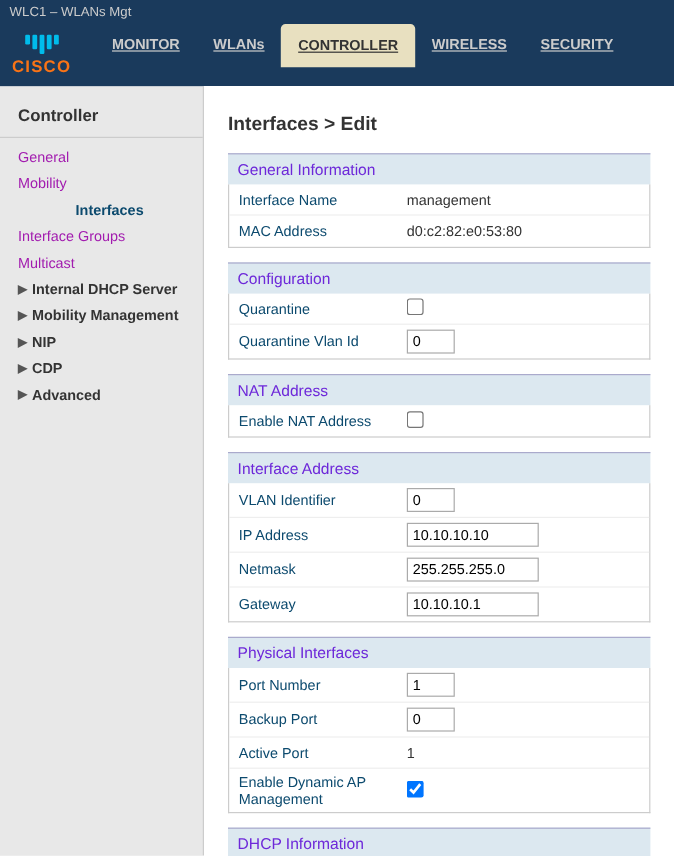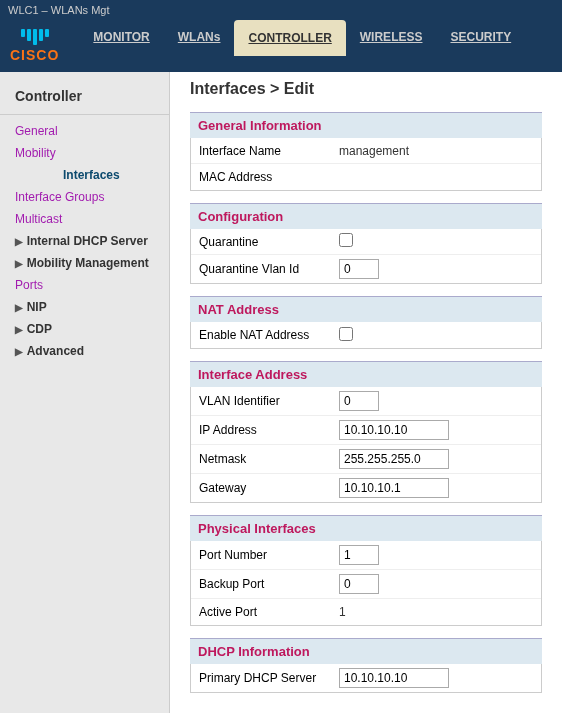--- a/index.html
+++ b/index.html
@@ -113,36 +113,36 @@
     .sidebar-arrow {
       color: #555;
       font-size: 10px;
     }
     .sidebar-item.expandable { color: #333; font-weight: bold; }
 
     
     .content {
       flex: 1;
       background: white;
-      padding: 8px 20px;
+      padding: 24px 20px;
       overflow-y: auto;
     }
     .page-title {
       color: #333;
       font-size: 16px;
       font-weight: bold;
       margin-bottom: 14px;
     }
 
     
     .section-header {
       background: #dce8f0;
-      color: #be185d;
+      color: #6d28d9;
       font-size: 13px;
-      font-weight: bold;
+      font-weight: normal;
       padding: 5px 8px;
       margin-bottom: 0;
       border-top: 1px solid #aac;
     }
 
     
     .info-table {
       width: 100%;
       border: 1px solid #ccc;
       border-top: none;
@@ -151,21 +151,21 @@
     .info-row {
       display: flex;
       border-bottom: 1px solid #eee;
       min-height: 26px;
       align-items: center;
     }
     .info-row:last-child { border-bottom: none; }
     .info-label {
       width: 140px;
       padding: 4px 8px;
-      color: #000000;
+      color: #0c4a6e;
       font-size: 12px;
       flex-shrink: 0;
     }
     .info-value {
       flex: 1;
       padding: 4px 8px;
       color: #333;
       font-size: 12px;
     }
     .info-input {
@@ -226,21 +226,20 @@
     <a class="sidebar-item plain">Interface Groups</a>
     <a class="sidebar-item plain">Multicast</a>
     <a class="sidebar-item expandable">
       <span class="sidebar-arrow">▶</span>
       <span>Internal DHCP Server</span>
     </a>
     <a class="sidebar-item expandable">
       <span class="sidebar-arrow">▶</span>
       <span>Mobility Management</span>
     </a>
-    <a class="sidebar-item plain">Ports</a>
     <a class="sidebar-item expandable">
       <span class="sidebar-arrow">▶</span>
       <span>NIP</span>
     </a>
     <a class="sidebar-item expandable">
       <span class="sidebar-arrow">▶</span>
       <span>CDP</span>
     </a>
     <a class="sidebar-item expandable">
       <span class="sidebar-arrow">▶</span>
@@ -252,20 +251,21 @@
     <div class="page-title">Interfaces &gt; Edit</div>
 
     <div class="section-header">General Information</div>
     <div class="info-table">
       <div class="info-row">
         <div class="info-label">Interface Name</div>
         <div class="info-value">management</div>
       </div>
       <div class="info-row">
         <div class="info-label">MAC Address</div>
+        <div class="info-value">d0:c2:82:e0:53:80</div>
       </div>
     </div>
 
     <div class="section-header">Configuration</div>
     <div class="info-table">
       <div class="info-row">
         <div class="info-label">Quarantine</div>
         <div class="info-value">
           <input type="checkbox" class="info-checkbox" style="">
         </div>
@@ -327,20 +327,26 @@
       <div class="info-row">
         <div class="info-label">Backup Port</div>
         <div class="info-value">
           <input type="text" class="info-input" value="0" style="width: 40px;">
         </div>
       </div>
       <div class="info-row">
         <div class="info-label">Active Port</div>
         <div class="info-value">1</div>
       </div>
+      <div class="info-row">
+        <div class="info-label">Enable Dynamic AP Management</div>
+        <div class="info-value">
+          <input type="checkbox" class="info-checkbox" checked="" style="">
+        </div>
+      </div>
     </div>
 
     <div class="section-header">DHCP Information</div>
     <div class="info-table">
       <div class="info-row">
         <div class="info-label">Primary DHCP Server</div>
         <div class="info-value">
           <input type="text" class="info-input" value="10.10.10.10" style="">
         </div>
       </div>

